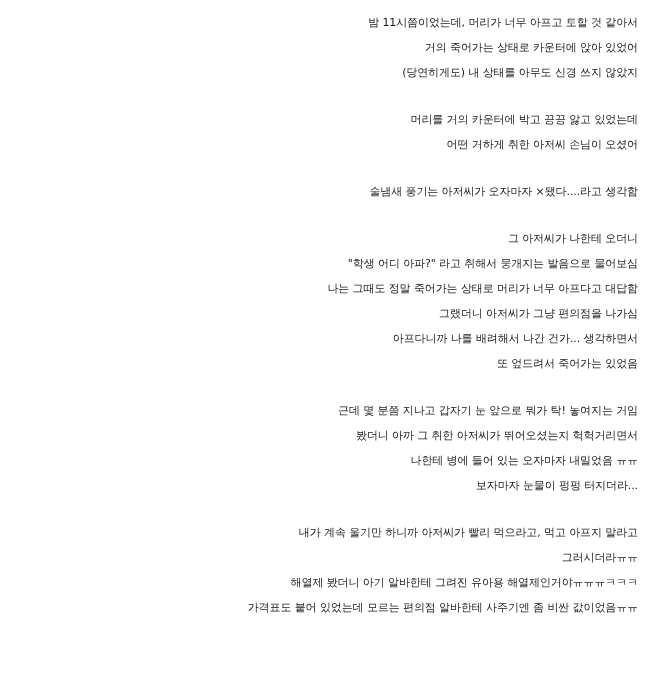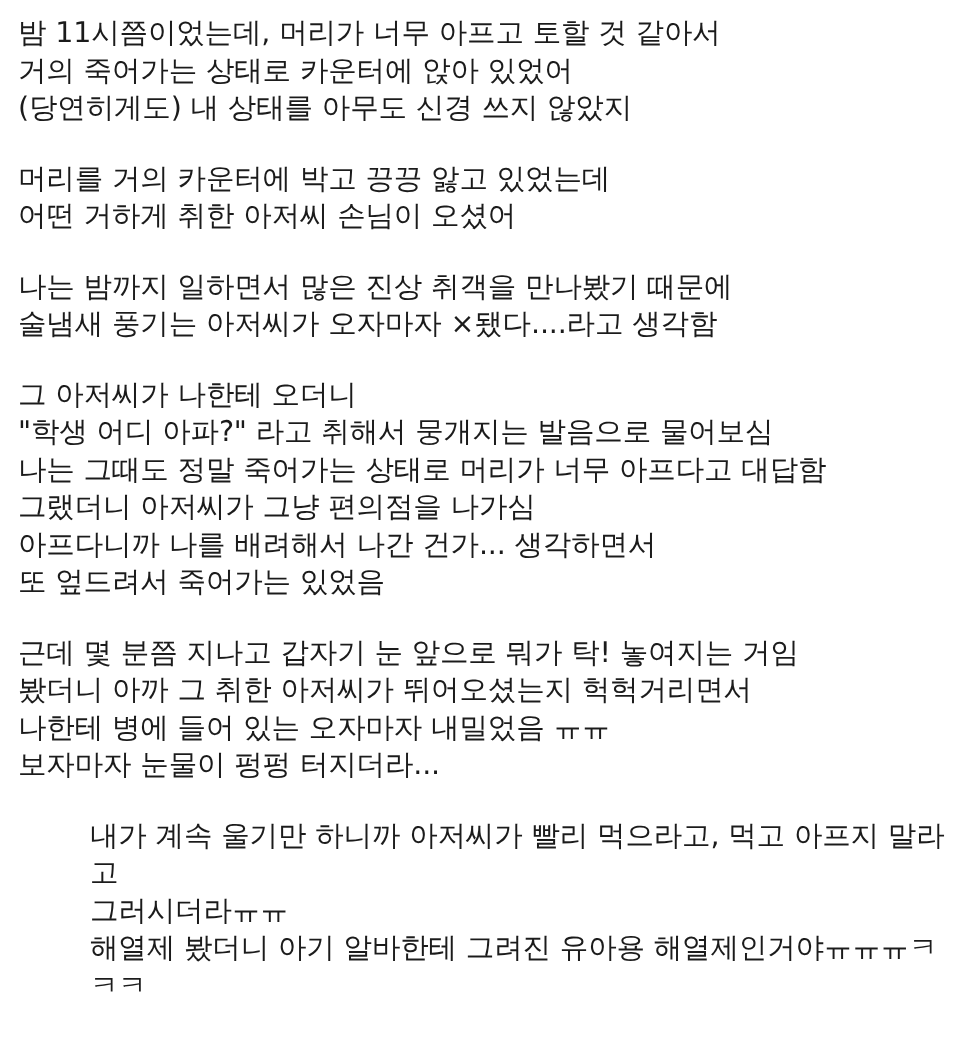--- a/index.html
+++ b/index.html
@@ -19,55 +19,56 @@
     box-sizing: border-box;
   }
   .para {
     margin: 0 0 22px 0;
   }
   .para:last-child {
     margin-bottom: 0;
     margin-left: 48px;
   }
   .line {
-    font-size: 19px;
+    font-size: 11px;
     line-height: 25px;
     white-space: pre-wrap;
     letter-spacing: -0.1px;
+    text-align: right;
   }
 </style>
 </head>
 <body>
 
 <div id="story">
     <div class="para">
       <div class="line">밤 11시쯤이었는데, 머리가 너무 아프고 토할 것 같아서</div>
       <div class="line">거의 죽어가는 상태로 카운터에 앉아 있었어</div>
       <div class="line">(당연히게도) 내 상태를 아무도 신경 쓰지 않았지</div>
     </div>
     <div class="para">
       <div class="line">머리를 거의 카운터에 박고 끙끙 앓고 있었는데</div>
       <div class="line">어떤 거하게 취한 아저씨 손님이 오셨어</div>
     </div>
     <div class="para">
-      <div class="line">나는 밤까지 일하면서 많은 진상 취객을 만나봤기 때문에</div>
       <div class="line">술냄새 풍기는 아저씨가 오자마자 ×됐다....라고 생각함</div>
     </div>
     <div class="para">
       <div class="line">그 아저씨가 나한테 오더니</div>
       <div class="line">"학생 어디 아파?" 라고 취해서 뭉개지는 발음으로 물어보심</div>
       <div class="line">나는 그때도 정말 죽어가는 상태로 머리가 너무 아프다고 대답함</div>
       <div class="line">그랬더니 아저씨가 그냥 편의점을 나가심</div>
       <div class="line">아프다니까 나를 배려해서 나간 건가... 생각하면서</div>
       <div class="line">또 엎드려서 죽어가는 있었음</div>
     </div>
     <div class="para">
       <div class="line">근데 몇 분쯤 지나고 갑자기 눈 앞으로 뭐가 탁! 놓여지는 거임</div>
       <div class="line">봤더니 아까 그 취한 아저씨가 뛰어오셨는지 헉헉거리면서</div>
       <div class="line">나한테 병에 들어 있는 오자마자 내밀었음 ㅠㅠ</div>
       <div class="line">보자마자 눈물이 펑펑 터지더라...</div>
     </div>
     <div class="para">
       <div class="line">내가 계속 울기만 하니까 아저씨가 빨리 먹으라고, 먹고 아프지 말라고</div>
       <div class="line">그러시더라ㅠㅠ</div>
       <div class="line">해열제 봤더니 아기 알바한테 그려진 유아용 해열제인거야ㅠㅠㅠㅋㅋㅋ</div>
+      <div class="line">가격표도 붙어 있었는데 모르는 편의점 알바한테 사주기엔 좀 비싼 값이었음ㅠㅠ</div>
     </div>
   </div>
 
 </body></html>

